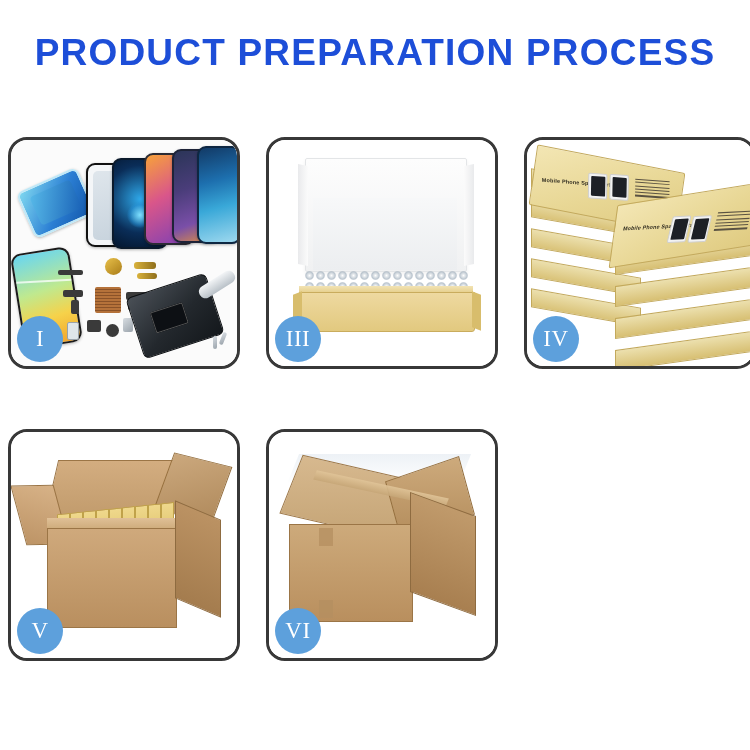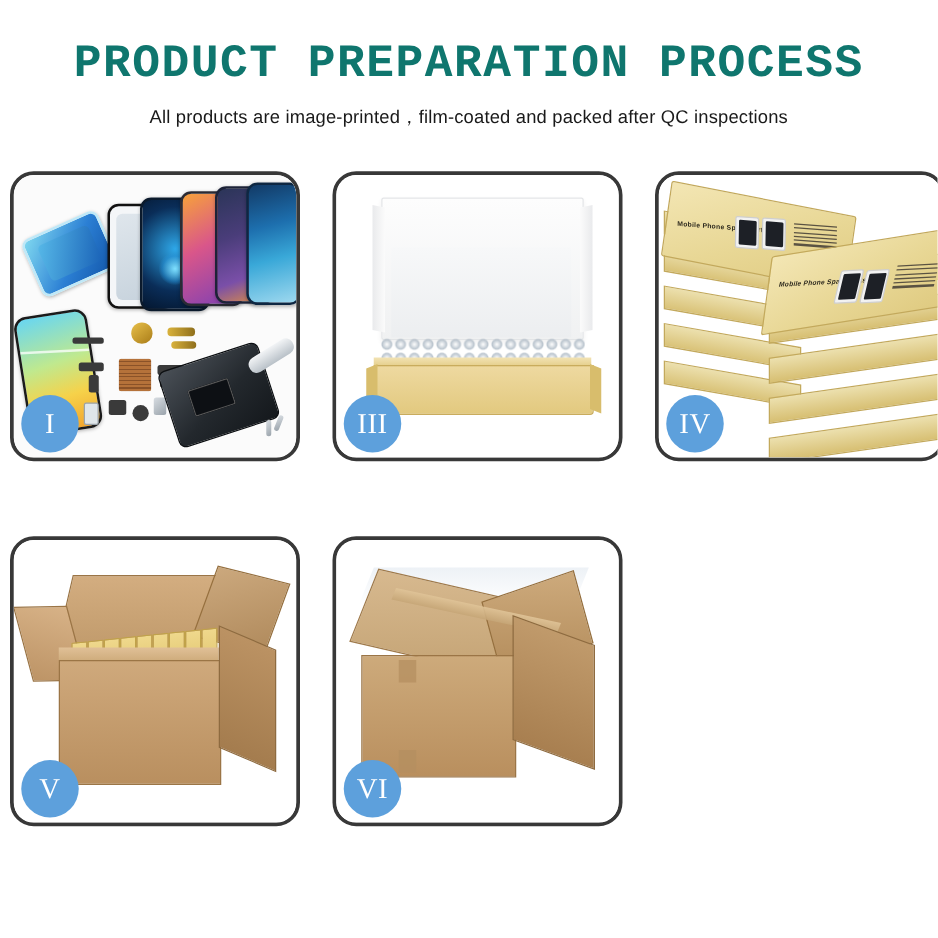--- a/index.html
+++ b/index.html
@@ -6,21 +6,21 @@
   body{
     width:750px;height:750px;overflow:hidden;background:#ffffff;
     font-family:"Liberation Sans",sans-serif;color:#111;
   }
   .page{position:relative;width:750px;height:750px;}
 
   
   .header{padding-top:34px;text-align:center;}
   .title{
     font-size:37px;font-weight:700;letter-spacing:1.2px;
-    color:#0f766e;line-height:1;white-space:nowrap;font-family:Liberation Mono, monospace;
+    color:#1d4ed8;line-height:1;white-space:nowrap;
   }
   .subtitle{
     margin-top:13px;font-size:14.7px;font-weight:400;color:#1a1a1a;
     letter-spacing:.15px;white-space:nowrap;
   }
 
   
   .grid{
     position:absolute;left:8px;top:137px;width:734px;
     display:grid;grid-template-columns:repeat(3,232px);
@@ -205,21 +205,20 @@
     background:linear-gradient(180deg,rgba(235,240,245,.9),rgba(255,255,255,0));
     transform:skewX(-22deg);}
 </style>
 </head>
 <body>
 
 <div class="page">
 
   <div class="header">
     <div class="title">PRODUCT PREPARATION PROCESS</div>
-    <div class="subtitle">All products are image-printed，film-coated and packed after QC inspections</div>
   </div>
 
   <div class="grid">
 
     <div class="panel">
       <div class="panel-inner p1">
         <div class="scr scr-a"></div>
         <div class="scr scr-b"></div>
         <div class="scr scr-c"></div>
         <div class="scr scr-d"></div>

